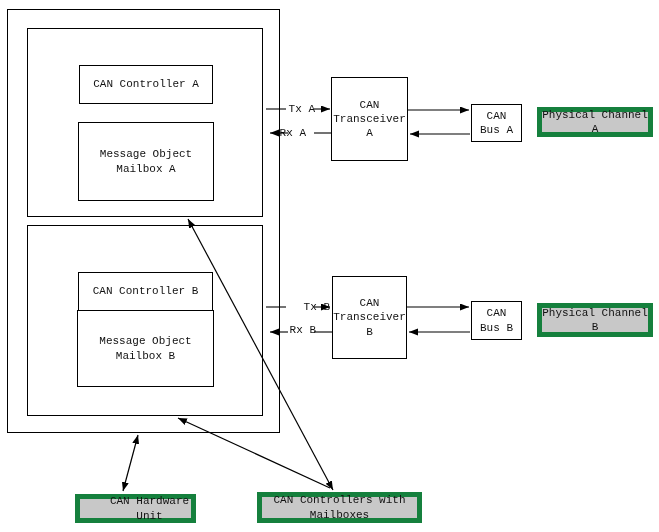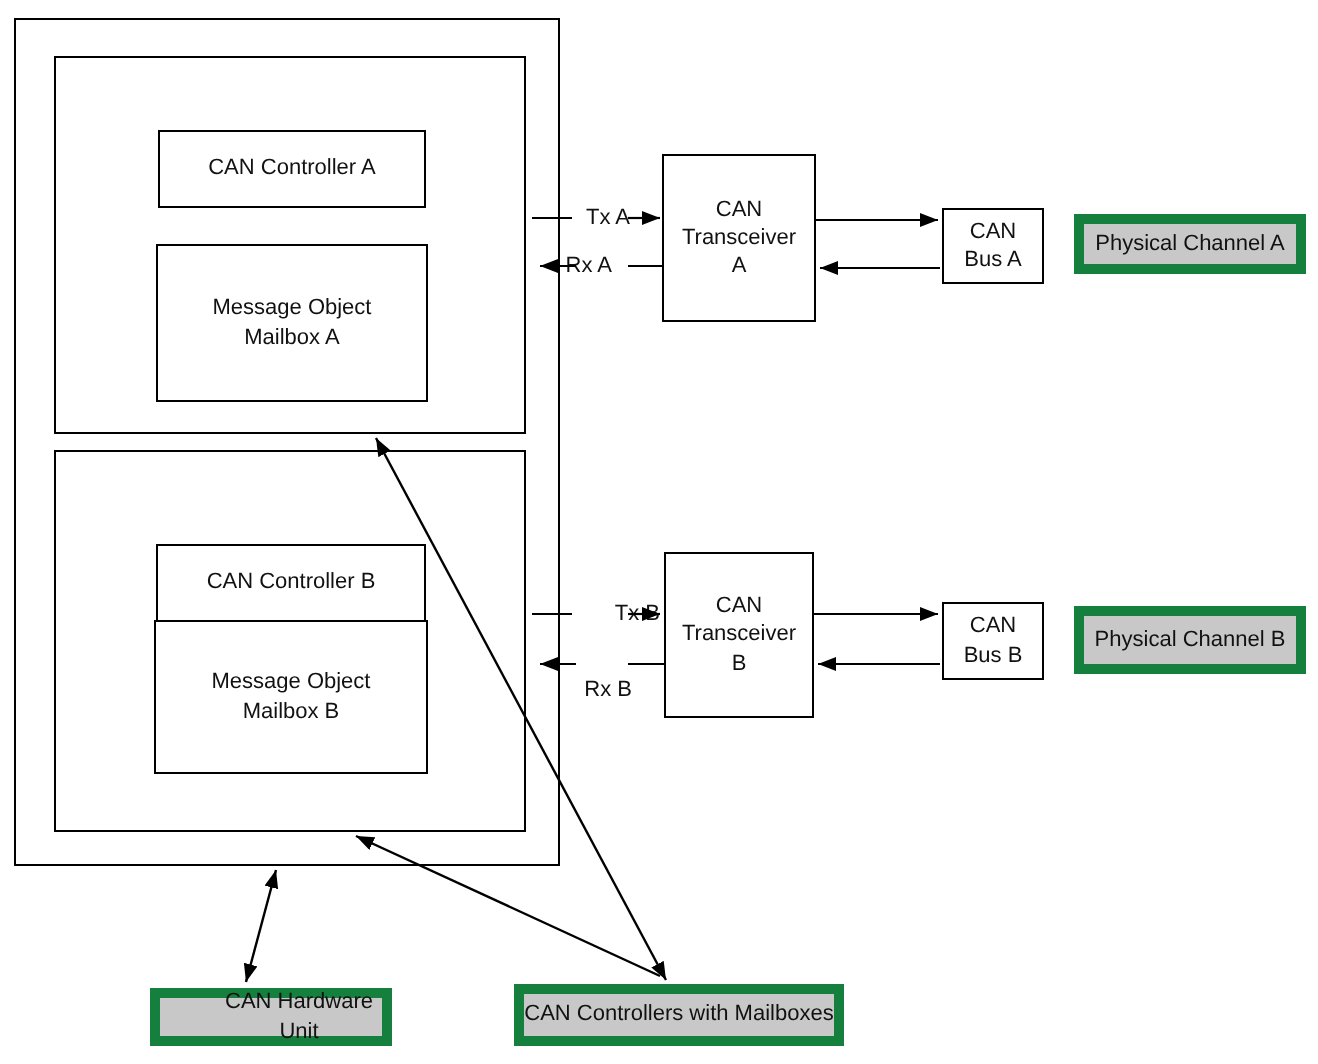--- a/index.html
+++ b/index.html
@@ -1,18 +1,18 @@
 <!DOCTYPE html>
 <html style="--label-fill: #c8c8c8;"><head>
 <meta charset="utf-8">
 <style>
   html,body{margin:0;padding:0;background:#ffffff;}
   .stage{
     position:relative;width:659px;height:532px;background:#ffffff;
-    font-family:Liberation Sans, sans-serif;font-size:11px;color:#111111;
+    font-family:Liberation Mono, monospace;font-size:11px;color:#111111;
     overflow:hidden;
   }
   .box{
     position:absolute;box-sizing:border-box;border:1px solid #000000;
     background:#ffffff;display:flex;align-items:center;justify-content:center;
     text-align:center;white-space:pre-line;line-height:1.3;
   }
   .container-box{background:transparent;}
   .gray{
     background:var(--label-fill,#c8c8c8);
@@ -44,21 +44,21 @@
 Mailbox A</div>
 
   <div class="box" style="left:78px;top:272px;width:135px;height:39px;">CAN Controller B</div>
   <div class="box" style="left:77px;top:310px;width:137px;height:77px;">Message Object
 Mailbox B</div>
 
   <div class="siglabel" style="left:283px;top:103px;">Tx A</div>
   <div class="siglabel" style="left:274px;top:127px;">Rx A</div>
 
   <div class="siglabel" style="left:298px;top:301px;">Tx B</div>
-  <div class="siglabel" style="left:284px;top:339px;">Rx B</div>
+  <div class="siglabel" style="left:284px;top:324px;">Rx B</div>
 
   <div class="box" style="left:331px;top:77px;width:77px;height:84px;">CAN
 Transceiver
 A</div>
   <div class="box" style="left:471px;top:104px;width:51px;height:38px;">CAN
 Bus A</div>
   <div class="box gray" style="left:537px;top:107px;width:116px;height:30px;">Physical Channel A</div>
 
   <div class="box" style="left:332px;top:276px;width:75px;height:83px;">CAN
 Transceiver

